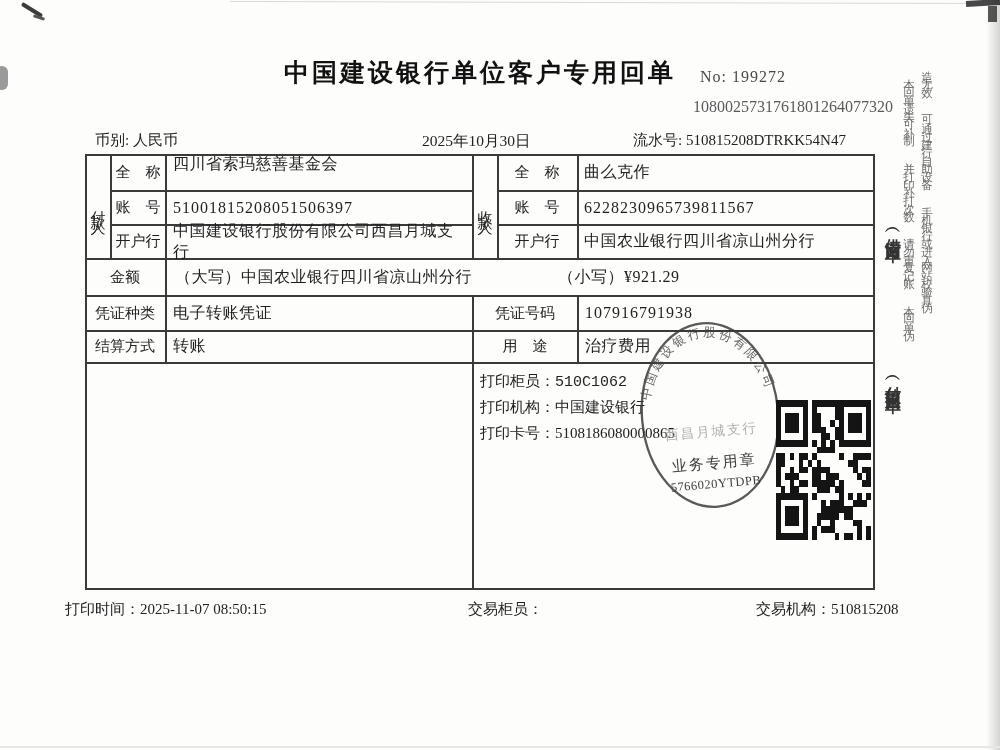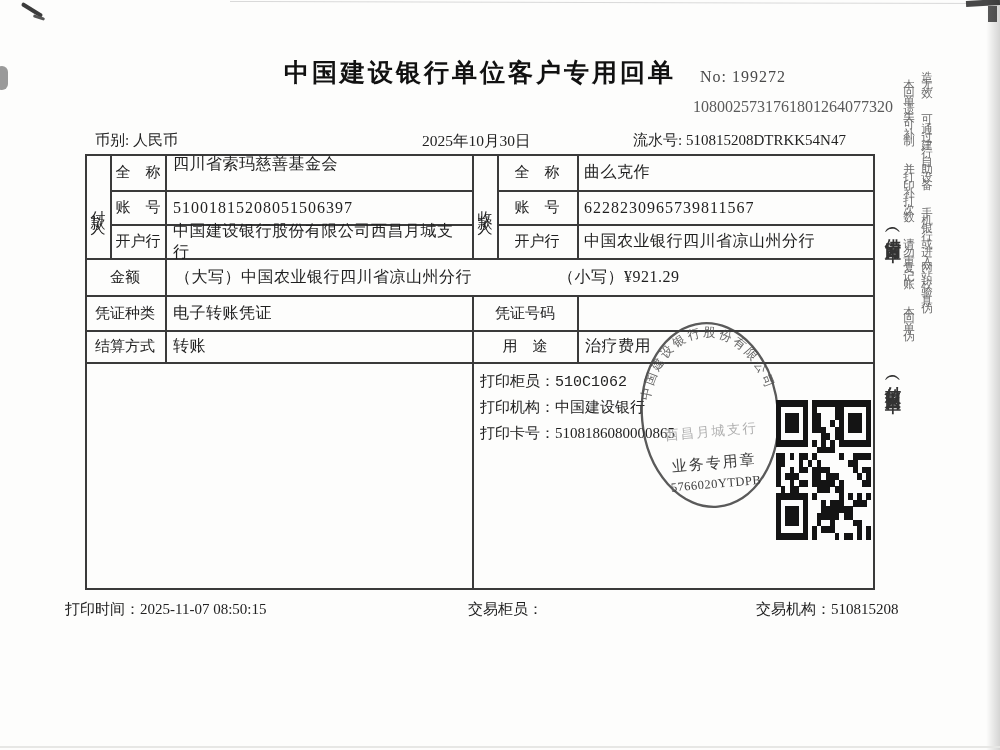--- a/index.html
+++ b/index.html
@@ -82,20 +82,21 @@
   <div class="abs cell center lbl" style="left:499px;top:225px;width:76px;height:33px;">开户行</div>
   <div class="abs cell val" style="left:584px;top:225px;width:287px;height:33px;">中国农业银行四川省凉山州分行</div>
 
   <div class="abs cell center lbl" style="left:85px;top:259px;width:80px;height:36px;">金额</div>
   <div class="abs cell val" style="left:175px;top:259px;width:380px;height:36px;">（大写）中国农业银行四川省凉山州分行</div>
   <div class="abs cell val" style="left:558px;top:259px;width:220px;height:36px;text-align:right;">（小写）¥921.29</div>
 
   <div class="abs cell center lbl" style="left:85px;top:296px;width:80px;height:34px;">凭证种类</div>
   <div class="abs cell val" style="left:173px;top:296px;width:296px;height:34px;">电子转账凭证</div>
   <div class="abs cell center lbl" style="left:474px;top:296px;width:102px;height:34px;">凭证号码</div>
+  <div class="abs cell val" style="left:585px;top:296px;width:286px;height:34px;letter-spacing:1px;">107916791938</div>
 
   <div class="abs cell center lbl" style="left:85px;top:331px;width:80px;height:31px;">结算方式</div>
   <div class="abs cell val" style="left:173px;top:331px;width:296px;height:31px;">转账</div>
   <div class="abs cell center lbl ws" style="left:474px;top:331px;width:102px;height:31px;">用　途</div>
   <div class="abs cell val" style="left:585px;top:331px;width:286px;height:31px;">治疗费用</div>
 
   <div class="abs lbl ws" style="left:480px;top:372px;font-family:Liberation Mono, monospace;"><span>打印柜员：</span><span>510C1062</span></div>
   <div class="abs lbl ws" style="left:480px;top:398px;"><span>打印机构：</span><span>中国建设银行</span></div>
   <div class="abs lbl ws" style="left:480px;top:424px;"><span>打印卡号：</span><span>5108186080000865</span></div>
 

